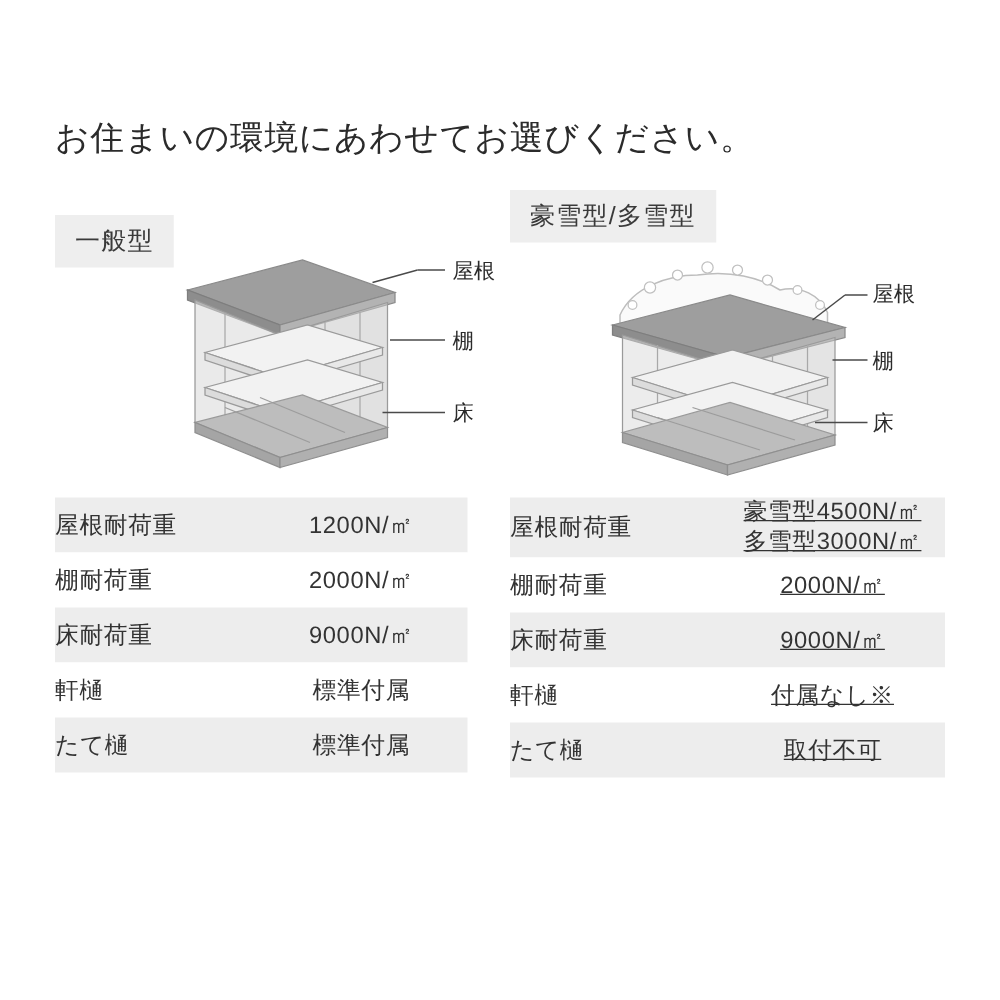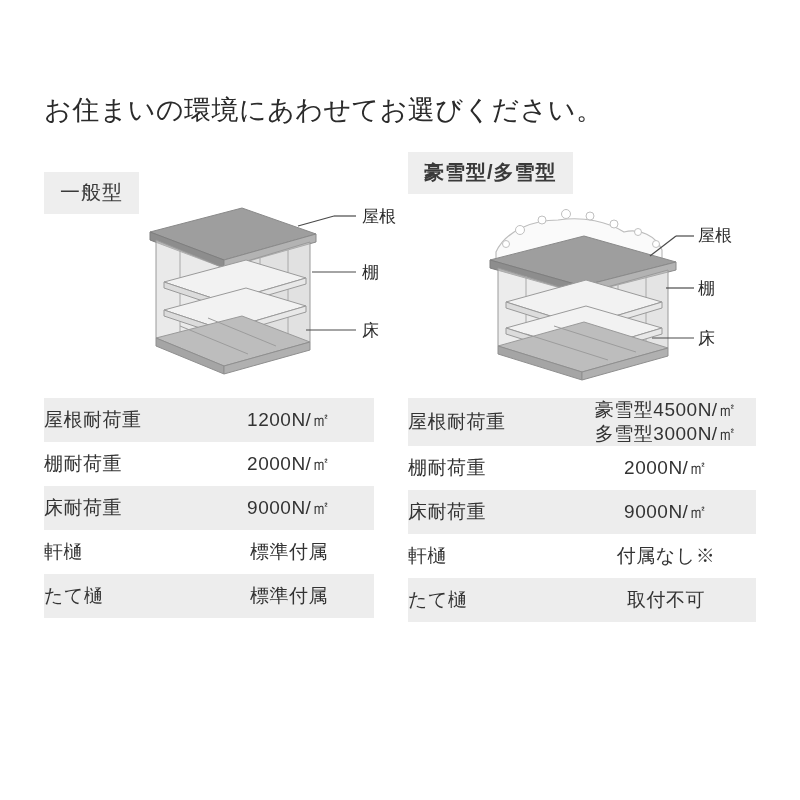--- a/index.html
+++ b/index.html
@@ -36,21 +36,21 @@
   .col-heading {
     position: absolute;
     background: #eeeeee;
     color: #3a3a3a;
     font-size: 20px;
     letter-spacing: 1px;
     padding: 7px 16px 8px 16px;
     white-space: nowrap;
   }
   #heading-general { left: 44px;  top: 160px; margin-top: 12px; }
-  #heading-snow    { left: 408px; top: 152px; font-weight: bold; }
+  #heading-snow    { left: 408px; top: 152px; }
 
   
   .illus {
     position: absolute;
   }
   #illus-general { left: 120px; top: 190px; width: 290px; height: 190px; }
   #illus-snow    { left: 480px; top: 190px; width: 300px; height: 200px; }
 
   .callout-label {
     position: absolute;
@@ -80,21 +80,21 @@
     letter-spacing: 0.5px;
   }
   .spec-table .val {
     text-align: center;
     white-space: nowrap;
     letter-spacing: 0.5px;
   }
   #table-general .lbl { width: 160px; }
   #table-general .val { width: 170px; }
   #table-snow .lbl { width: 168px; }
-  #table-snow .val { width: 180px; }
+  #table-snow .val { width: 180px; text-decoration: underline; }
 
   .row-shade td { background: #ededed; }
   .row-plain td { background: #ffffff; }
 
   .val-two-line {
     line-height: 1.25;
     padding: 4px 0;
   }
   .tall-row { height: 66px; }
 

